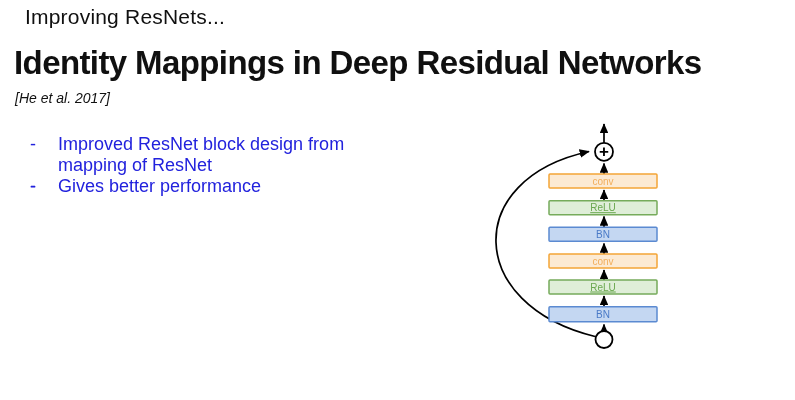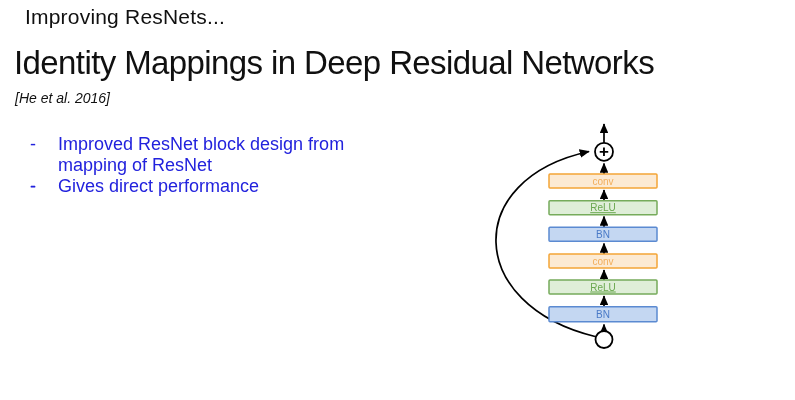--- a/index.html
+++ b/index.html
@@ -23,21 +23,21 @@
     letter-spacing: 0.2px;
     color: var(--heading-color, #141414);
     white-space: nowrap;
   }
   .title {
     position: absolute;
     left: 14px;
     top: 44px;
     margin: 0;
     font-size: 33px;
-    font-weight: normal;
+    font-weight: bold;
     letter-spacing: -0.6px;
     color: var(--heading-color, #0f0f0f);
     white-space: nowrap;
   }
   .citation {
     position: absolute;
     left: 15px;
     top: 90px;
     font-size: 14px;
     font-style: italic;
@@ -104,33 +104,33 @@
 </style>
 </head>
 <body>
 
 <div class="slide">
 
   <div class="header">Improving ResNets...</div>
 
   <h1 class="title">Identity Mappings in Deep Residual Networks</h1>
 
-  <div class="citation">[He et al. 2016]</div>
+  <div class="citation">[He et al. 2017]</div>
 
   <ul class="bullets">
     <li class="bullet">
       <span class="dash">-</span>
       <span class="bullet-text">Improved ResNet block design from mapping of ResNet</span>
     </li>
     <li class="bullet">
       <span class="dash">-</span>
     </li>
     <li class="bullet">
       <span class="dash">-</span>
-      <span class="bullet-text">Gives direct performance</span>
+      <span class="bullet-text">Gives better performance</span>
     </li>
   </ul>
 
   <svg class="diagram" width="220" height="250" viewBox="0 0 220 250">
     <defs>
       <marker id="ah" markerWidth="6" markerHeight="5.2" refX="5.5" refY="2.6" orient="auto">
         <path d="M0,0 L6,2.6 L0,5.2 Z" fill="#000000"></path>
       </marker>
     </defs>
 

